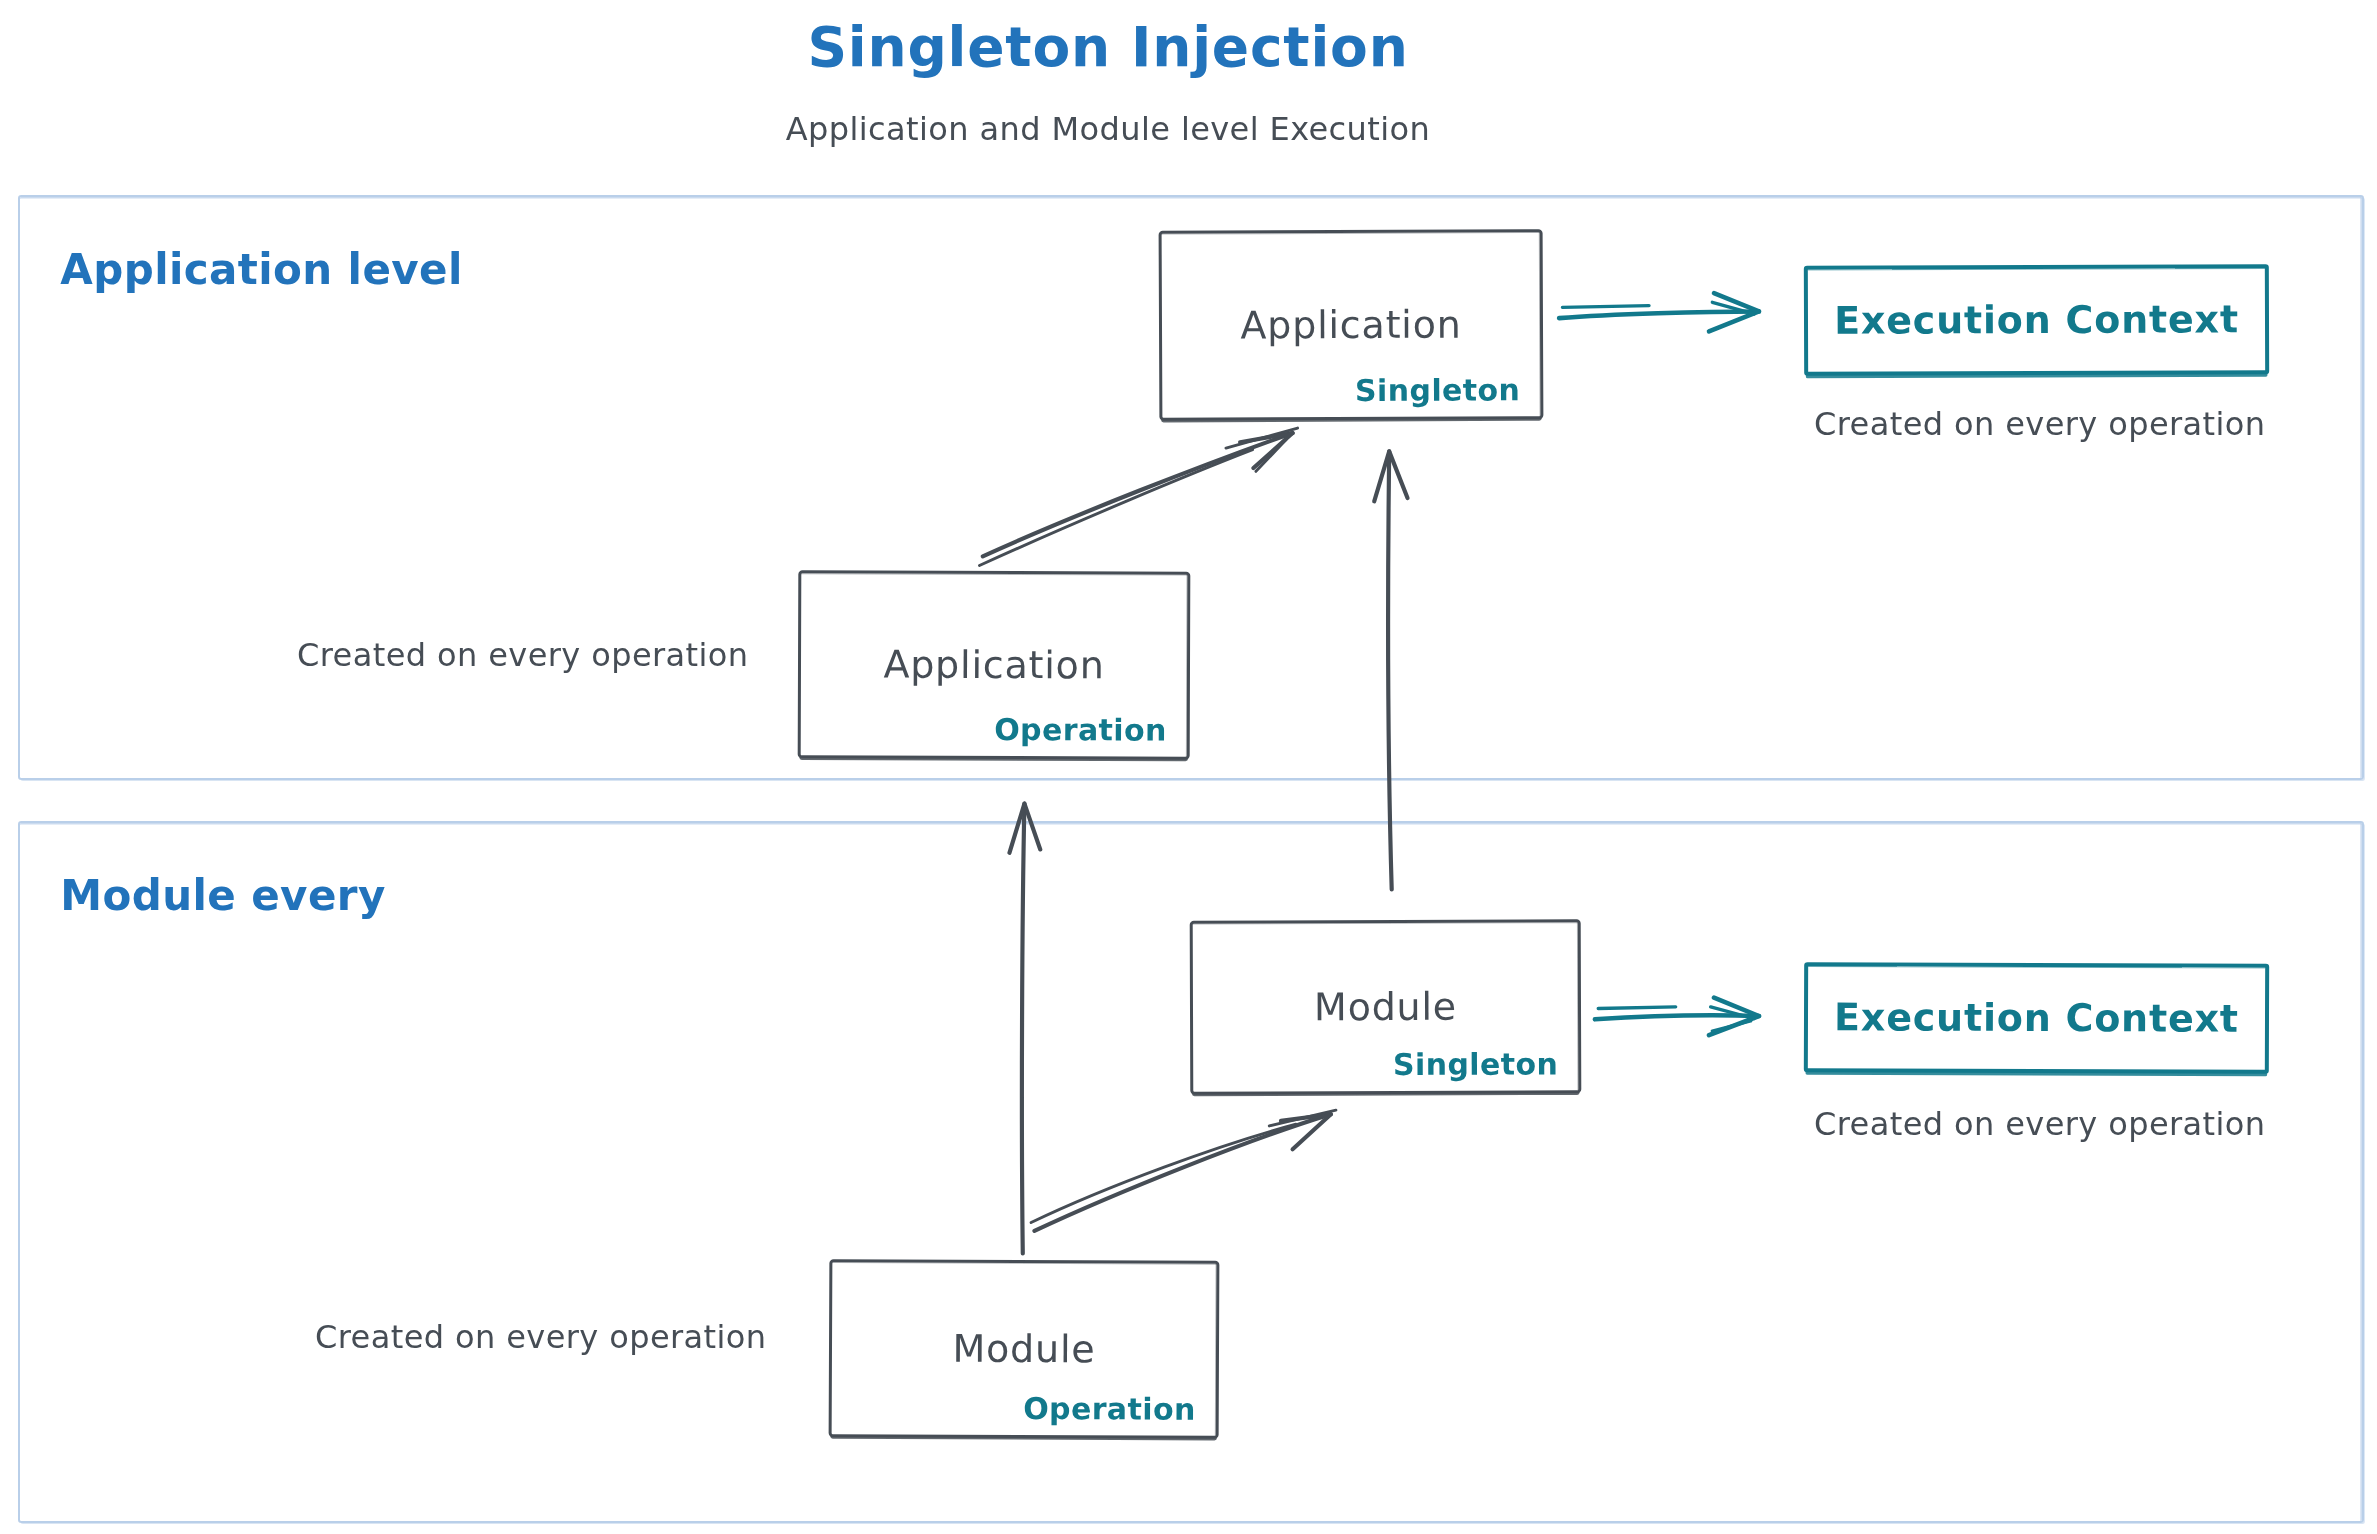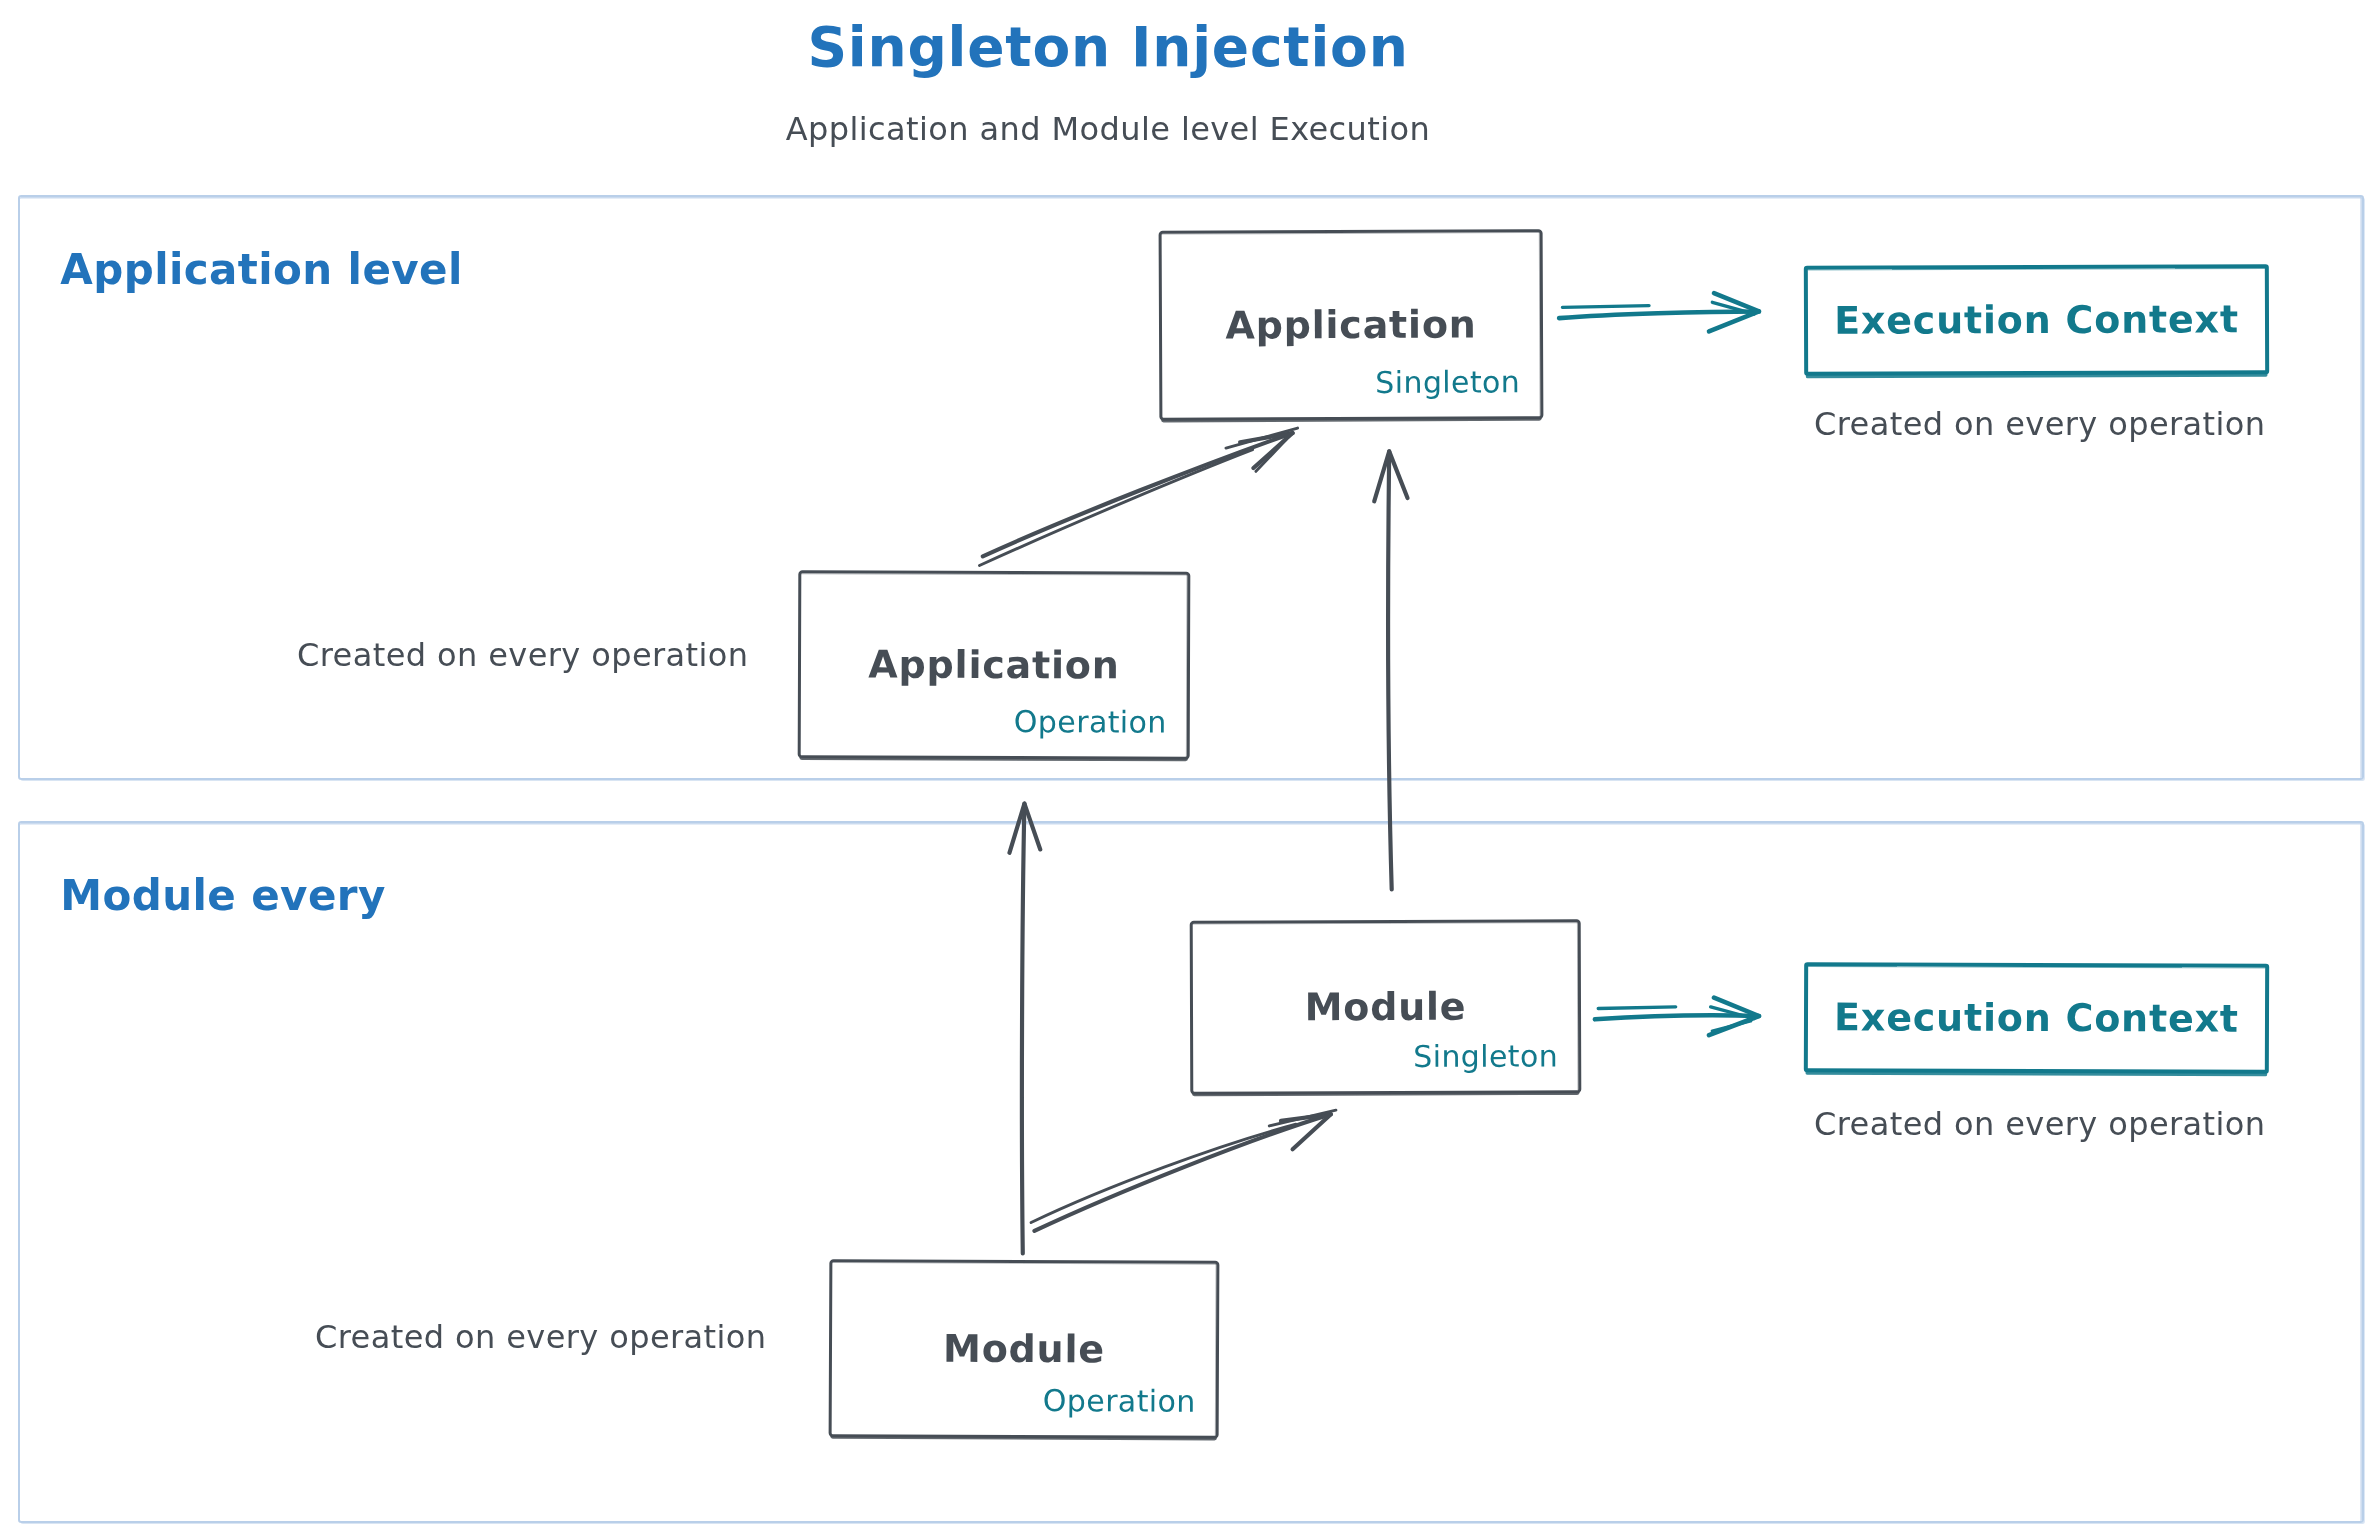--- a/index.html
+++ b/index.html
@@ -49,26 +49,26 @@
     position:absolute;
     border:3.3px solid var(--ink);
     border-radius:4.2px;
     background:#fff;
     display:flex;align-items:center;justify-content:center;
     box-shadow: 0 3.3px 0 -1.7px rgba(70,77,85,.85),
                 inset 0 2.5px 0 -1.7px rgba(70,77,85,.4),
                 inset -2.5px 0 0 -1.7px rgba(70,77,85,.4);
   }
   .node-title{
-    font-size:38px;font-weight:700;letter-spacing:0.8px;
+    font-size:38px;font-weight:400;letter-spacing:0.8px;
     color:var(--ink);white-space:nowrap;
   }
   .node-badge{
-    position:absolute;right:20px;bottom:17px;
-    font-size:30px;font-weight:400;letter-spacing:0.4px;
+    position:absolute;right:20px;bottom:9px;
+    font-size:30px;font-weight:700;letter-spacing:0.4px;
     color:var(--teal);white-space:nowrap;
   }
   .n-app-singleton{left:1159px;top:230px;width:378px;height:184px;transform:rotate(-.25deg);}
   .n-app-operation{left:798px;top:571px;width:386px;height:182px;transform:rotate(.2deg);}
   .n-module-singleton{left:1190px;top:920px;width:385px;height:168px;transform:rotate(-.2deg);}
   .n-module-operation{left:829px;top:1260px;width:384px;height:172px;transform:rotate(.25deg);}
   .ec-box{
     position:absolute;
     border:4.2px solid var(--teal);
     border-radius:3.3px;

